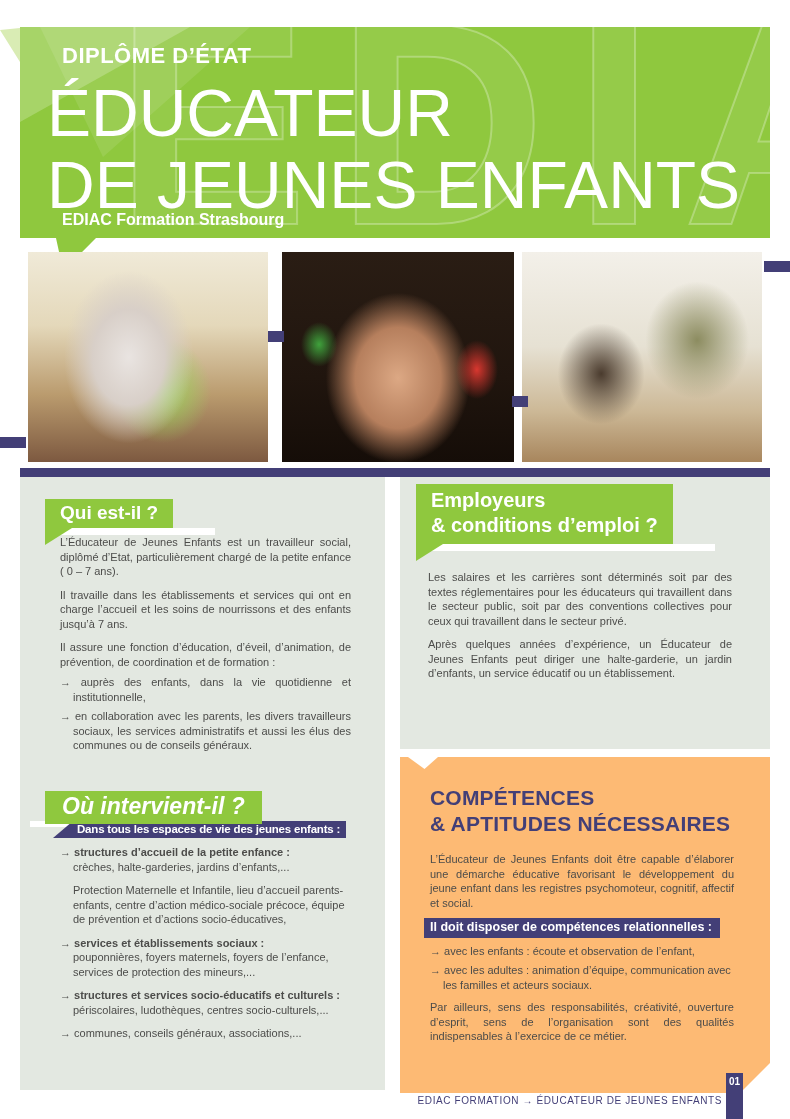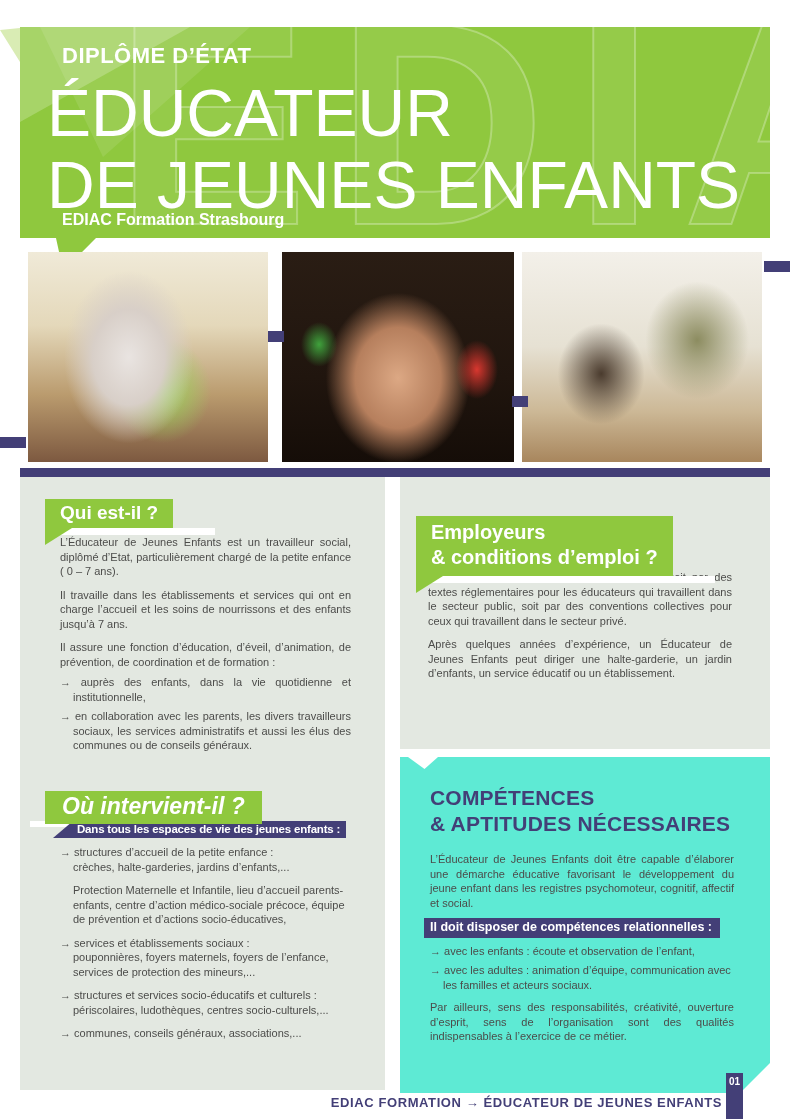--- a/index.html
+++ b/index.html
@@ -52,61 +52,61 @@
   .accent-b { left:268px; top:331px; width:16px; height:11px; }
   .accent-c { left:512px; top:396px; width:16px; height:11px; }
   .accent-d { left:764px; top:261px; width:26px; height:11px; }
 
   .divider-bar { position:absolute; left:20px; top:468px; width:750px; height:9px; background:#433f77; }
 
   
   .panel { position:absolute; background:#e3e8e1; }
   .panel-left   { left:20px;  top:477px; width:365px; height:613px; }
   .panel-right1 { left:400px; top:477px; width:370px; height:272px; }
-  .panel-right2 { left:400px; top:757px; width:370px; height:336px; background:#5eead4;
+  .panel-right2 { left:400px; top:757px; width:370px; height:336px; background:#fdba74;
                   clip-path:polygon(0 0,100% 0,100% calc(100% - 30px),calc(100% - 30px) 100%,0 100%); }
   .notch { position:absolute; left:8px; top:0; width:30px; height:12px; background:#ffffff;
            clip-path:polygon(0 0,100% 0,55% 100%); }
 
   
   .bubble { position:absolute; background:#8fc83e; color:#fff; font-weight:bold; z-index:3; }
   .bubble .strip { position:absolute; left:0; top:100%; height:7px; width:calc(100% + 42px); background:#fff; z-index:1; }
   .bubble .tail  { position:absolute; left:0; top:100%; width:27px; height:17px; background:#8fc83e;
                    clip-path:polygon(0 0,100% 0,0 100%); z-index:2; }
   .bubble-l1 { left:25px; top:22px; padding:3px 15px 4px 15px; font-size:19px; }
   .bubble-l2 { left:25px; top:314px; padding:2px 17px 4px 17px; font-size:23px;font-style:italic; }
-  .bubble-r1 { left:16px; top:39px; padding:4px 15px 6px 15px; font-size:20px; line-height:25px; }
+  .bubble-r1 { left:16px; top:7px; padding:4px 15px 6px 15px; font-size:20px; line-height:25px; }
 
   .body-text { position:absolute; font-size:11px; line-height:14.5px; color:#4c4c4a; }
   .bt-l1 { left:40px; top:58px;  width:291px; }
   .bt-l2 { left:40px; top:368px; width:298px; }
   .bt-r1 { left:28px; top:93px;  width:304px; }
   .bt-r2 { left:30px; top:95px;  width:304px; }
   .body-text p { text-align:justify; margin-bottom:9px; }
   .body-text p:last-child { margin-bottom:0; }
 
   .arrow-item { padding-left:13px; text-indent:-13px; margin-bottom:5px; }
   .arrow-item.justified { text-align:justify; }
   .li-block { margin-bottom:9px; }
-  .li-title { font-weight:normal; padding-left:13px; text-indent:-13px; }
+  .li-title { font-weight:bold; padding-left:13px; text-indent:-13px; }
   .li-desc  { padding-left:13px; }
 
   .heading-r2 { position:absolute; left:30px; top:28px; color:#433f77; font-weight:bold;
                 font-size:21px; line-height:26px; letter-spacing:.2px; }
 
   .banner { background:#433f77; color:#fff; font-weight:bold; white-space:nowrap; }
   .banner-left-wrap { position:absolute; left:10px; top:344px; z-index:2; }
   .banner-left-white { position:absolute; left:0; top:0; width:60px; height:6px; background:#fff; }
   .banner-left { position:relative; margin-left:23px; font-size:11.5px; letter-spacing:-.2px;
                  padding:2px 6px 3px 24px; clip-path:polygon(20px 0,100% 0,100% 100%,0 100%); }
   .banner-right { display:inline-block; font-size:12.5px; padding:2px 8px 3px 6px; margin:8px 0 6px -6px; }
 
   
-  .crumb { position:absolute; right:68px; top:1095px; color:#433f77; font-weight:bold;
-           font-size:13px; letter-spacing:.6px; }
+  .crumb { position:absolute; right:68px; top:1095px; color:#433f77; font-weight:normal;
+           font-size:10px; letter-spacing:.6px; }
   .page-tab { position:absolute; left:726px; top:1073px; width:17px; height:46px;
               background:#433f77; color:#fff; font-weight:bold; font-size:10px;
               text-align:center; padding-top:3px; }
 </style>
 </head>
 <body>
 
 <div class="page">
 
   <div class="hdr">

